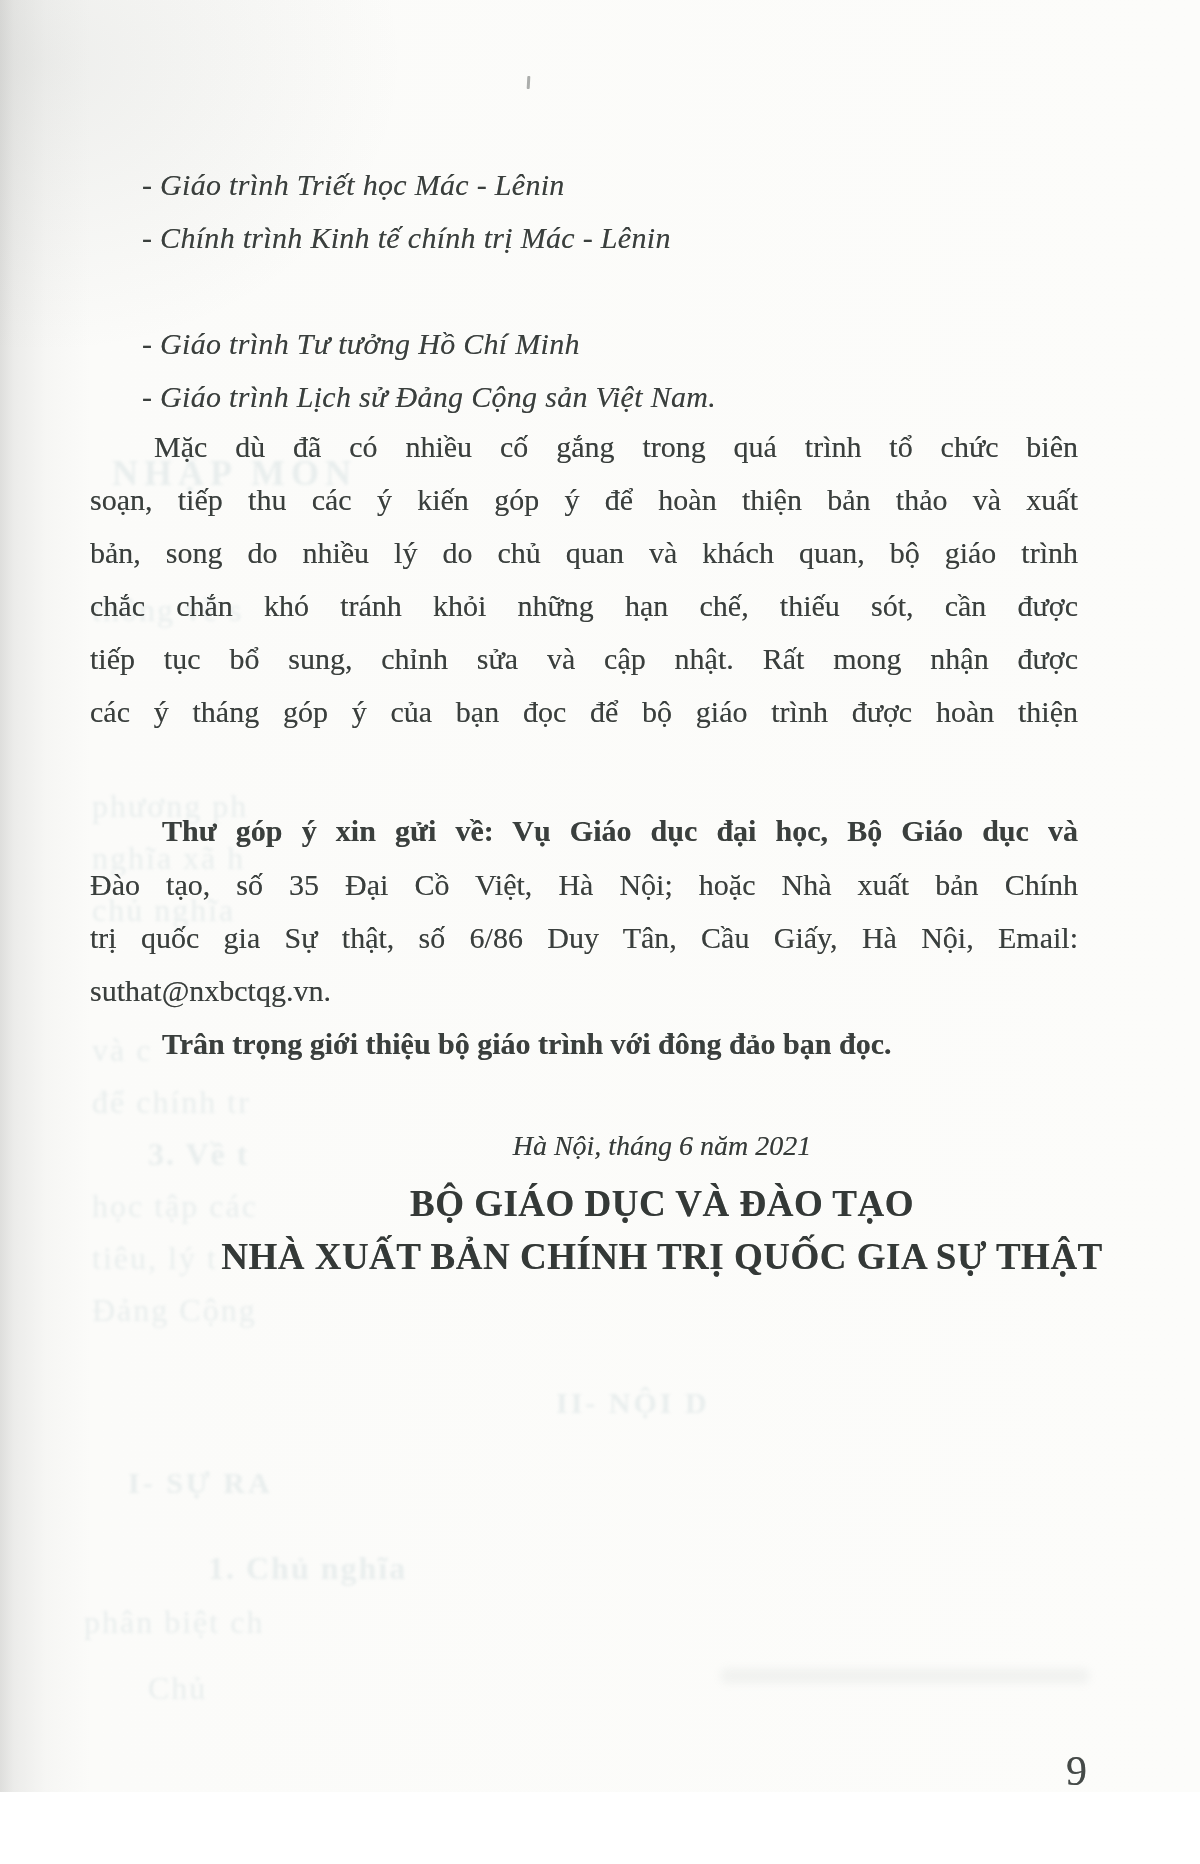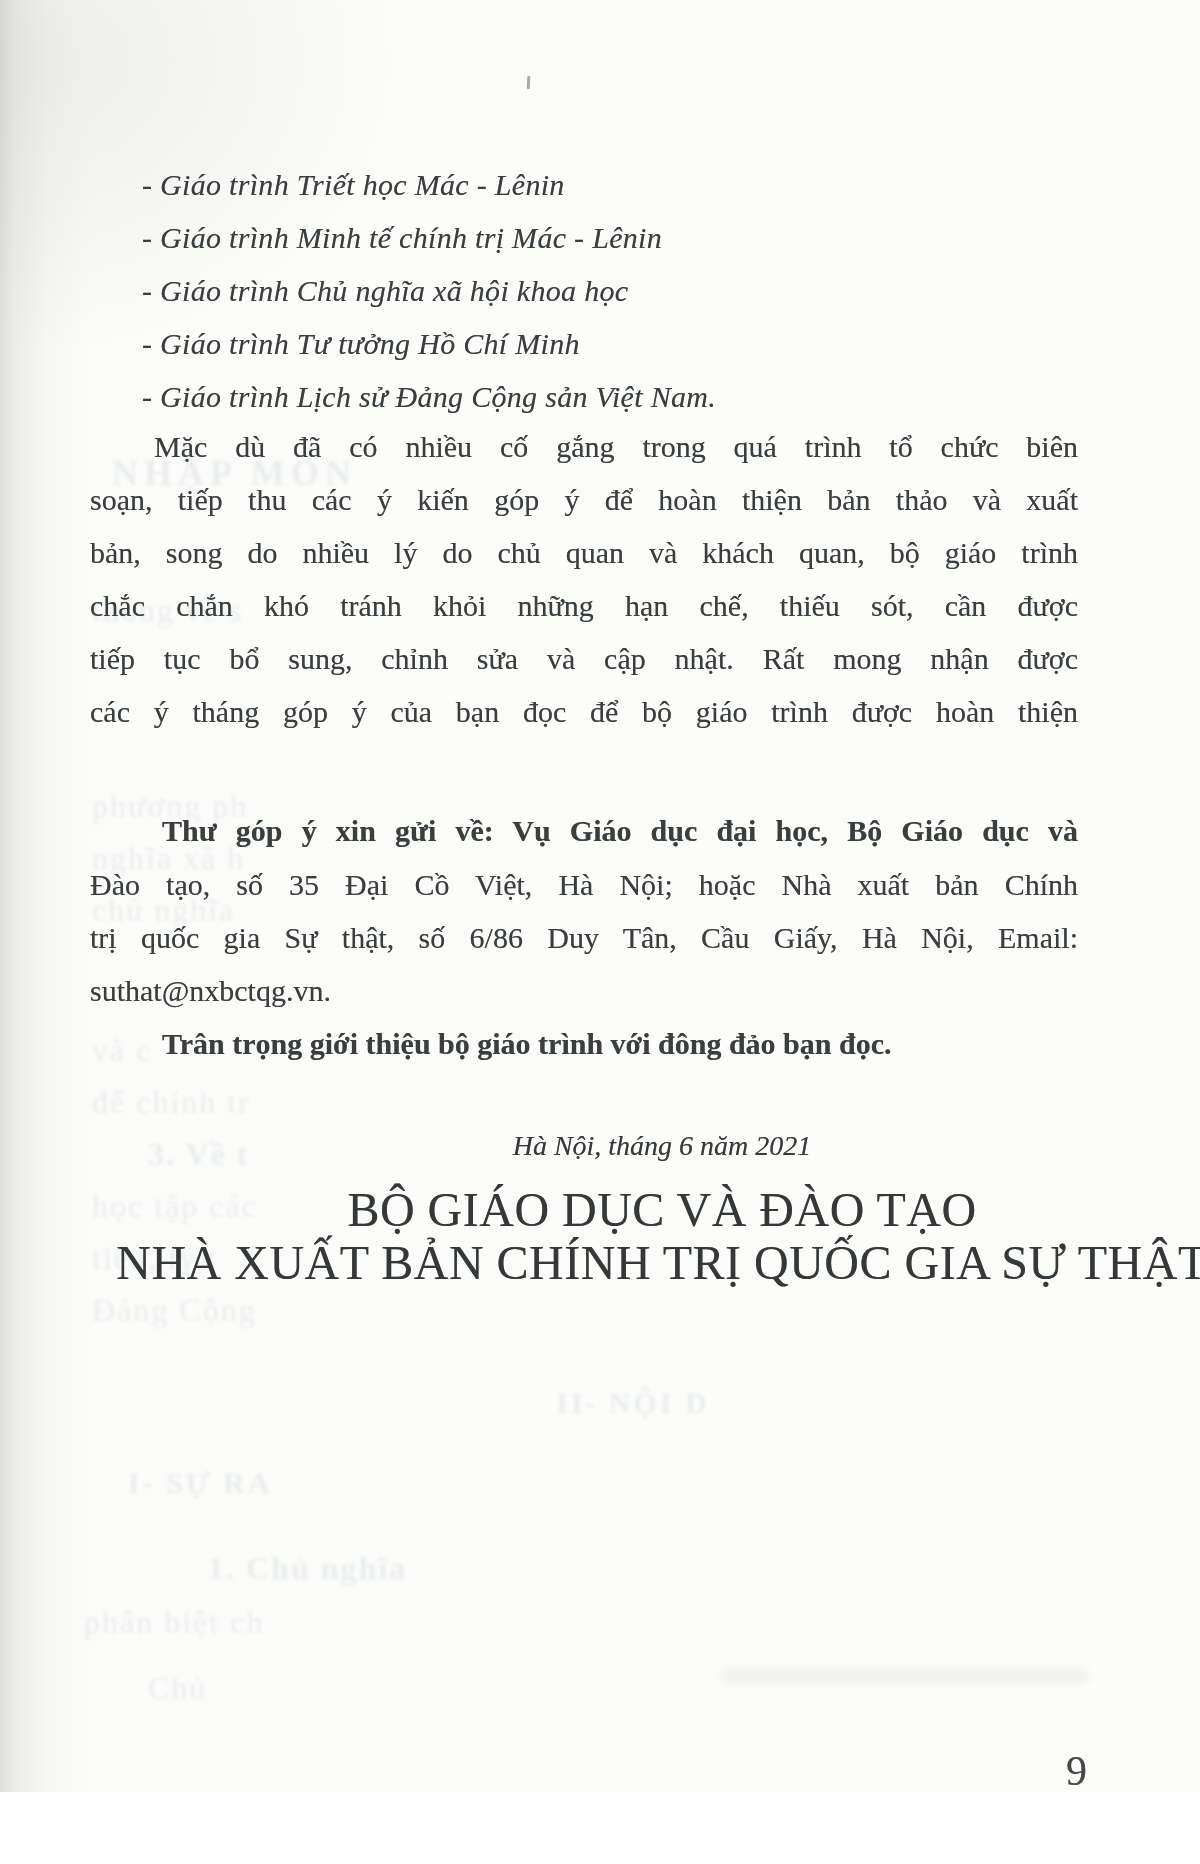--- a/index.html
+++ b/index.html
@@ -23,21 +23,21 @@
   .li{font-style:italic;text-indent:52px;letter-spacing:0.3px;}
   .ind1{text-indent:64px;}
   .ind2{text-indent:72px;font-weight:bold;}
   
   .sig{
     position:absolute;left:662px;transform:translateX(-50%);
     white-space:nowrap;color:#363b39;
     text-shadow:0 0 0.5px rgba(54,59,57,0.55);
   }
   .sig-date{font-style:italic;font-size:28px;}
-  .sig-org{font-weight:normal;font-size:48px;letter-spacing:0.5px;color:#343937;}
+  .sig-org{font-weight:bold;font-size:37px;letter-spacing:0.5px;color:#343937;}
   
   .pagenum{
     position:absolute;left:1066px;top:1747px;
     font-size:42px;color:#454a48;
     text-shadow:0 0 0.5px rgba(69,74,72,0.5);
   }
   
   .ghost{
     position:absolute;white-space:nowrap;
     color:#8fadb4;opacity:0.17;filter:blur(1.4px);
@@ -74,22 +74,21 @@
       <span class="ghost" style="left: 92px; top: 1240px; font-size: 32px; letter-spacing: 2px;">tiêu, lý t</span>
       <span class="ghost" style="left: 92px; top: 1292px; font-size: 32px; letter-spacing: 2px;">Đảng Cộng</span>
       <span class="ghost" style="left: 556px; top: 1386px; font-size: 30px; letter-spacing: 3px; font-weight: bold;">II- NỘI D</span>
       <span class="ghost" style="left: 128px; top: 1466px; font-size: 30px; letter-spacing: 3px; font-weight: bold;">I- SỰ RA</span>
       <span class="ghost" style="left: 208px; top: 1550px; font-size: 32px; letter-spacing: 2px; font-weight: bold;">1. Chủ nghĩa</span>
       <span class="ghost" style="left: 84px; top: 1604px; font-size: 32px; letter-spacing: 2px;">phân biệt ch</span>
       <span class="ghost" style="left: 148px; top: 1670px; font-size: 32px; letter-spacing: 2px;">Chủ</span>
     </div>
 
   <div class="bline li" style="top:158px">- Giáo trình Triết học Mác - Lênin</div>
-  <div class="bline li" style="top:211px">- Giáo trình Minh tế chính trị Mác - Lênin</div>
-  <div class="bline li" style="top:264px">- Giáo trình Chủ nghĩa xã hội khoa học</div>
+  <div class="bline li" style="top:211px">- Chính trình Kinh tế chính trị Mác - Lênin</div>
   <div class="bline li" style="top:317px">- Giáo trình Tư tưởng Hồ Chí Minh</div>
   <div class="bline li" style="top:370px">- Giáo trình Lịch sử Đảng Cộng sản Việt Nam.</div>
 
   <div class="bline just ind1" style="top:420px">Mặc dù đã có nhiều cố gắng trong quá trình tổ chức biên</div>
   <div class="bline just" style="top:473px">soạn, tiếp thu các ý kiến góp ý để hoàn thiện bản thảo và xuất</div>
   <div class="bline just" style="top:526px">bản, song do nhiều lý do chủ quan và khách quan, bộ giáo trình</div>
   <div class="bline just" style="top:579px">chắc chắn khó tránh khỏi những hạn chế, thiếu sót, cần được</div>
   <div class="bline just" style="top:632px">tiếp tục bổ sung, chỉnh sửa và cập nhật. Rất mong nhận được</div>
   <div class="bline just" style="top:685px">các ý tháng góp ý của bạn đọc để bộ giáo trình được hoàn thiện</div>
 

